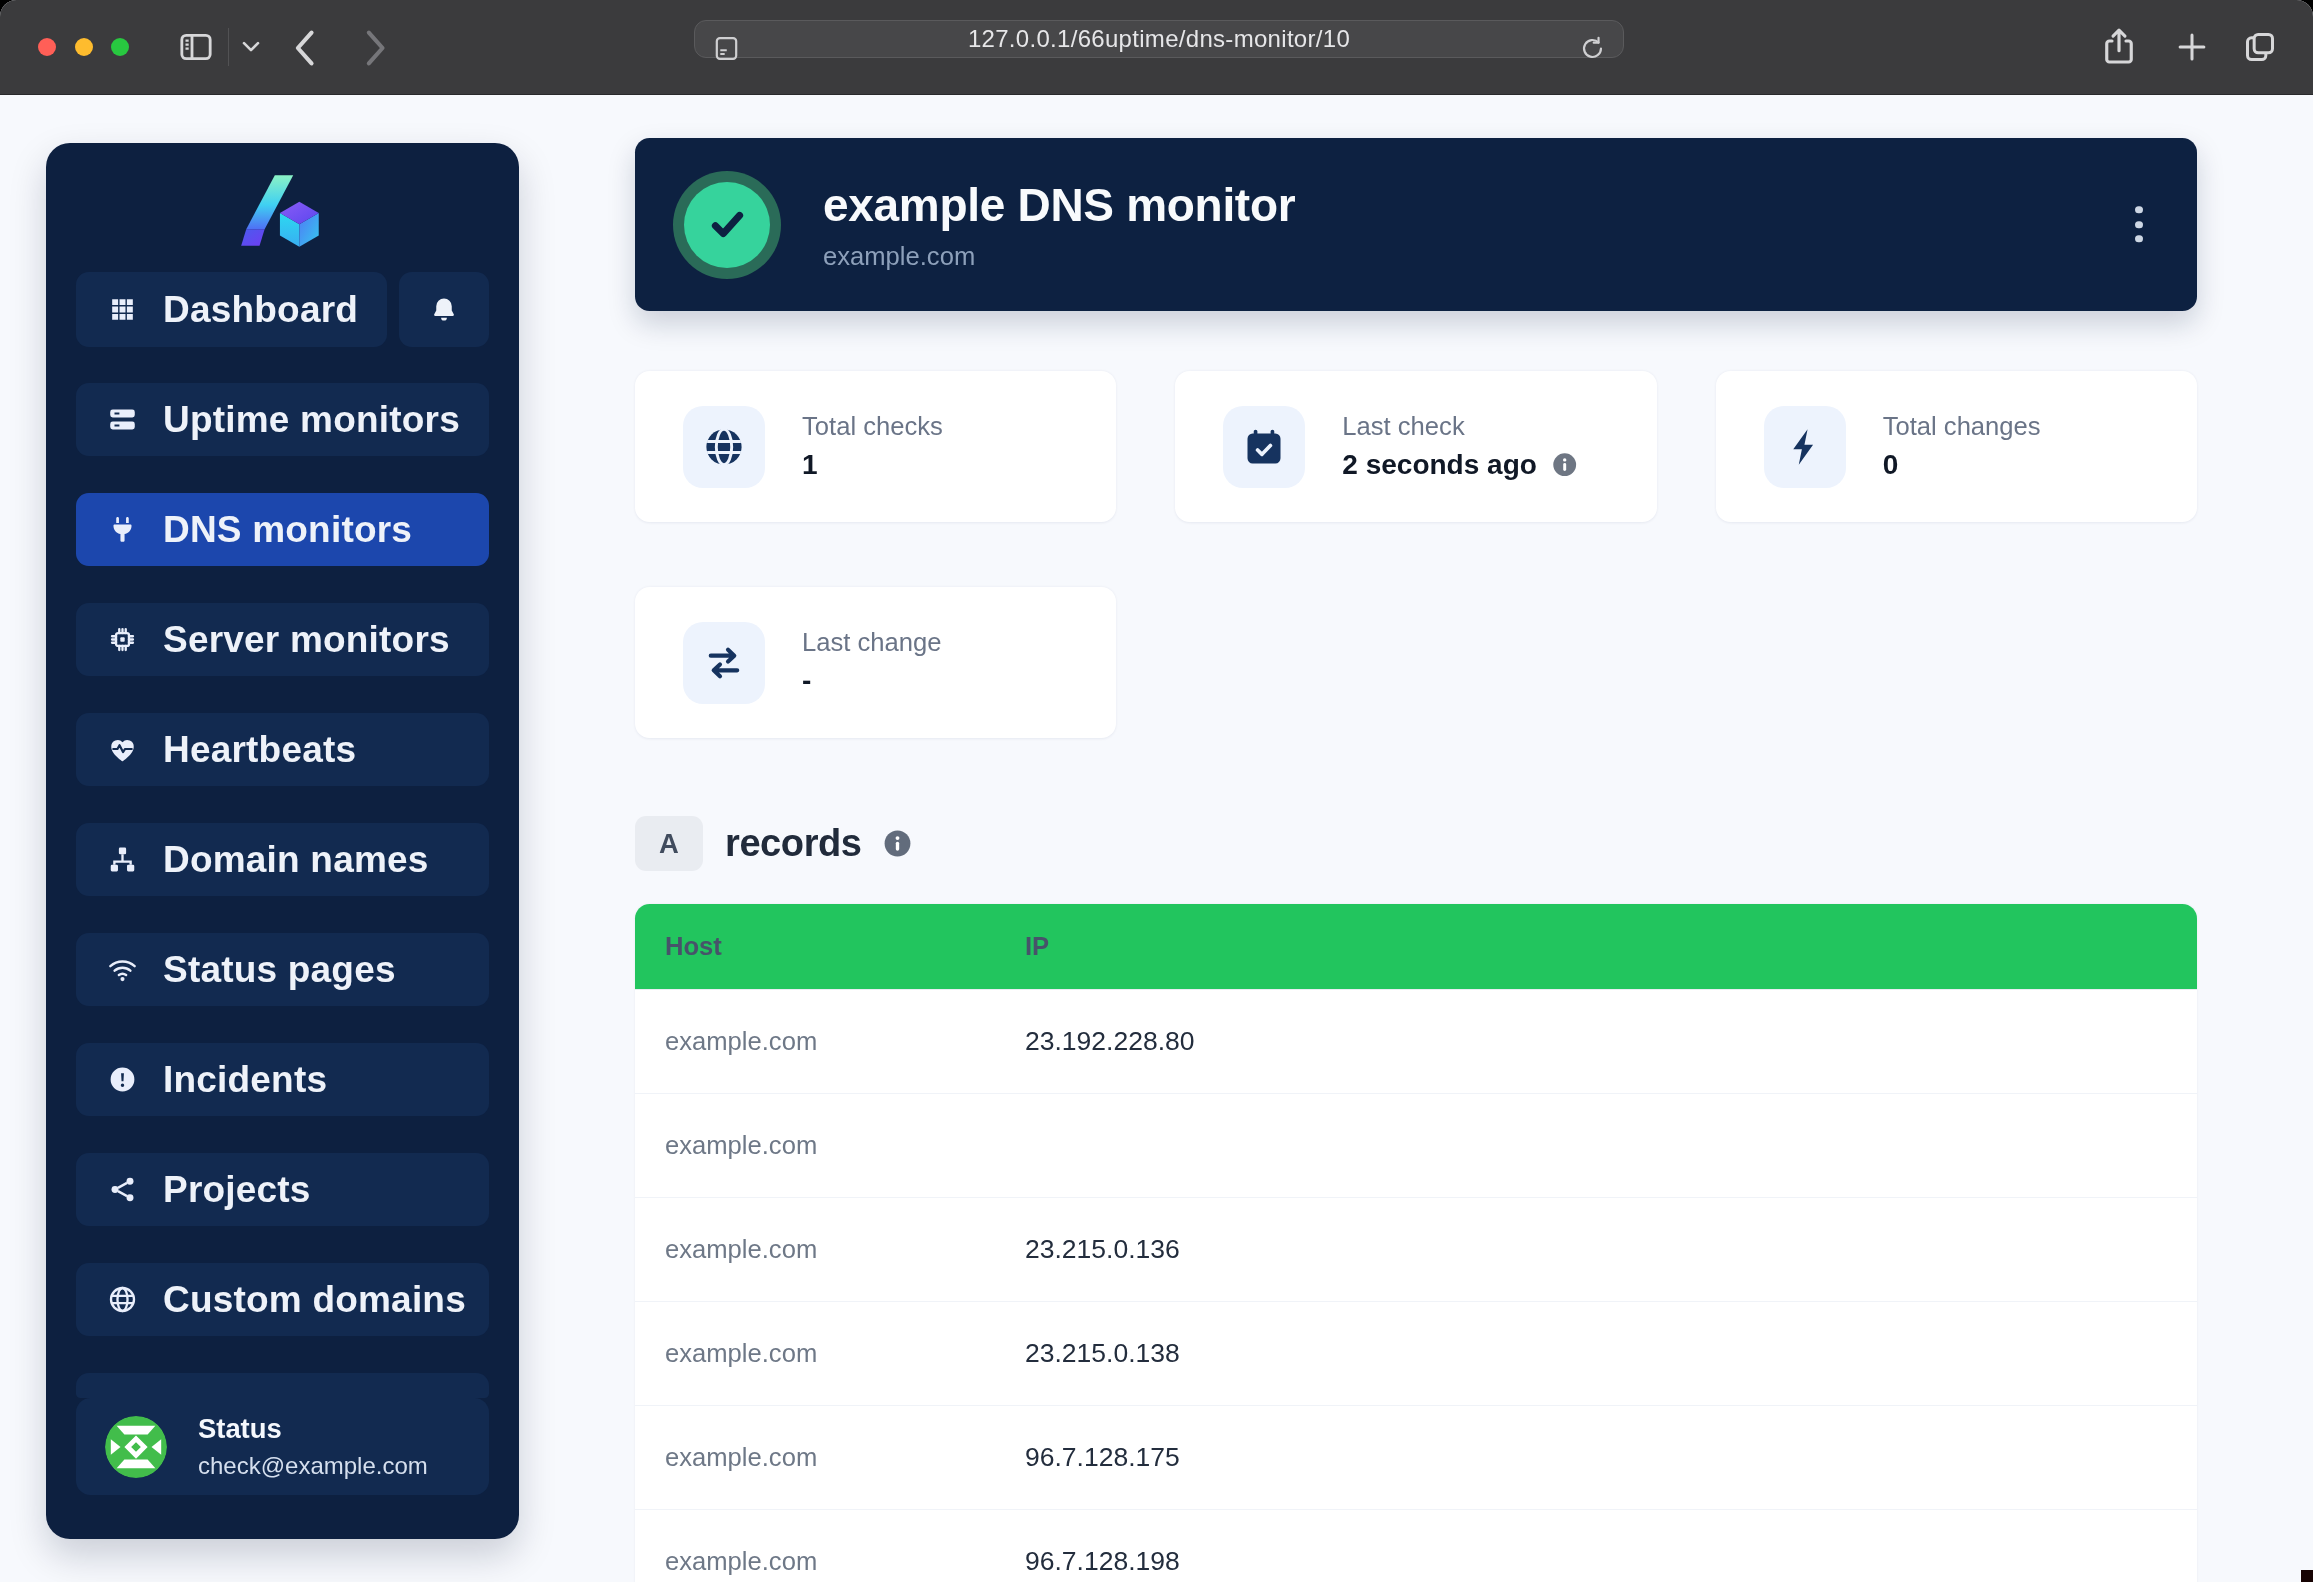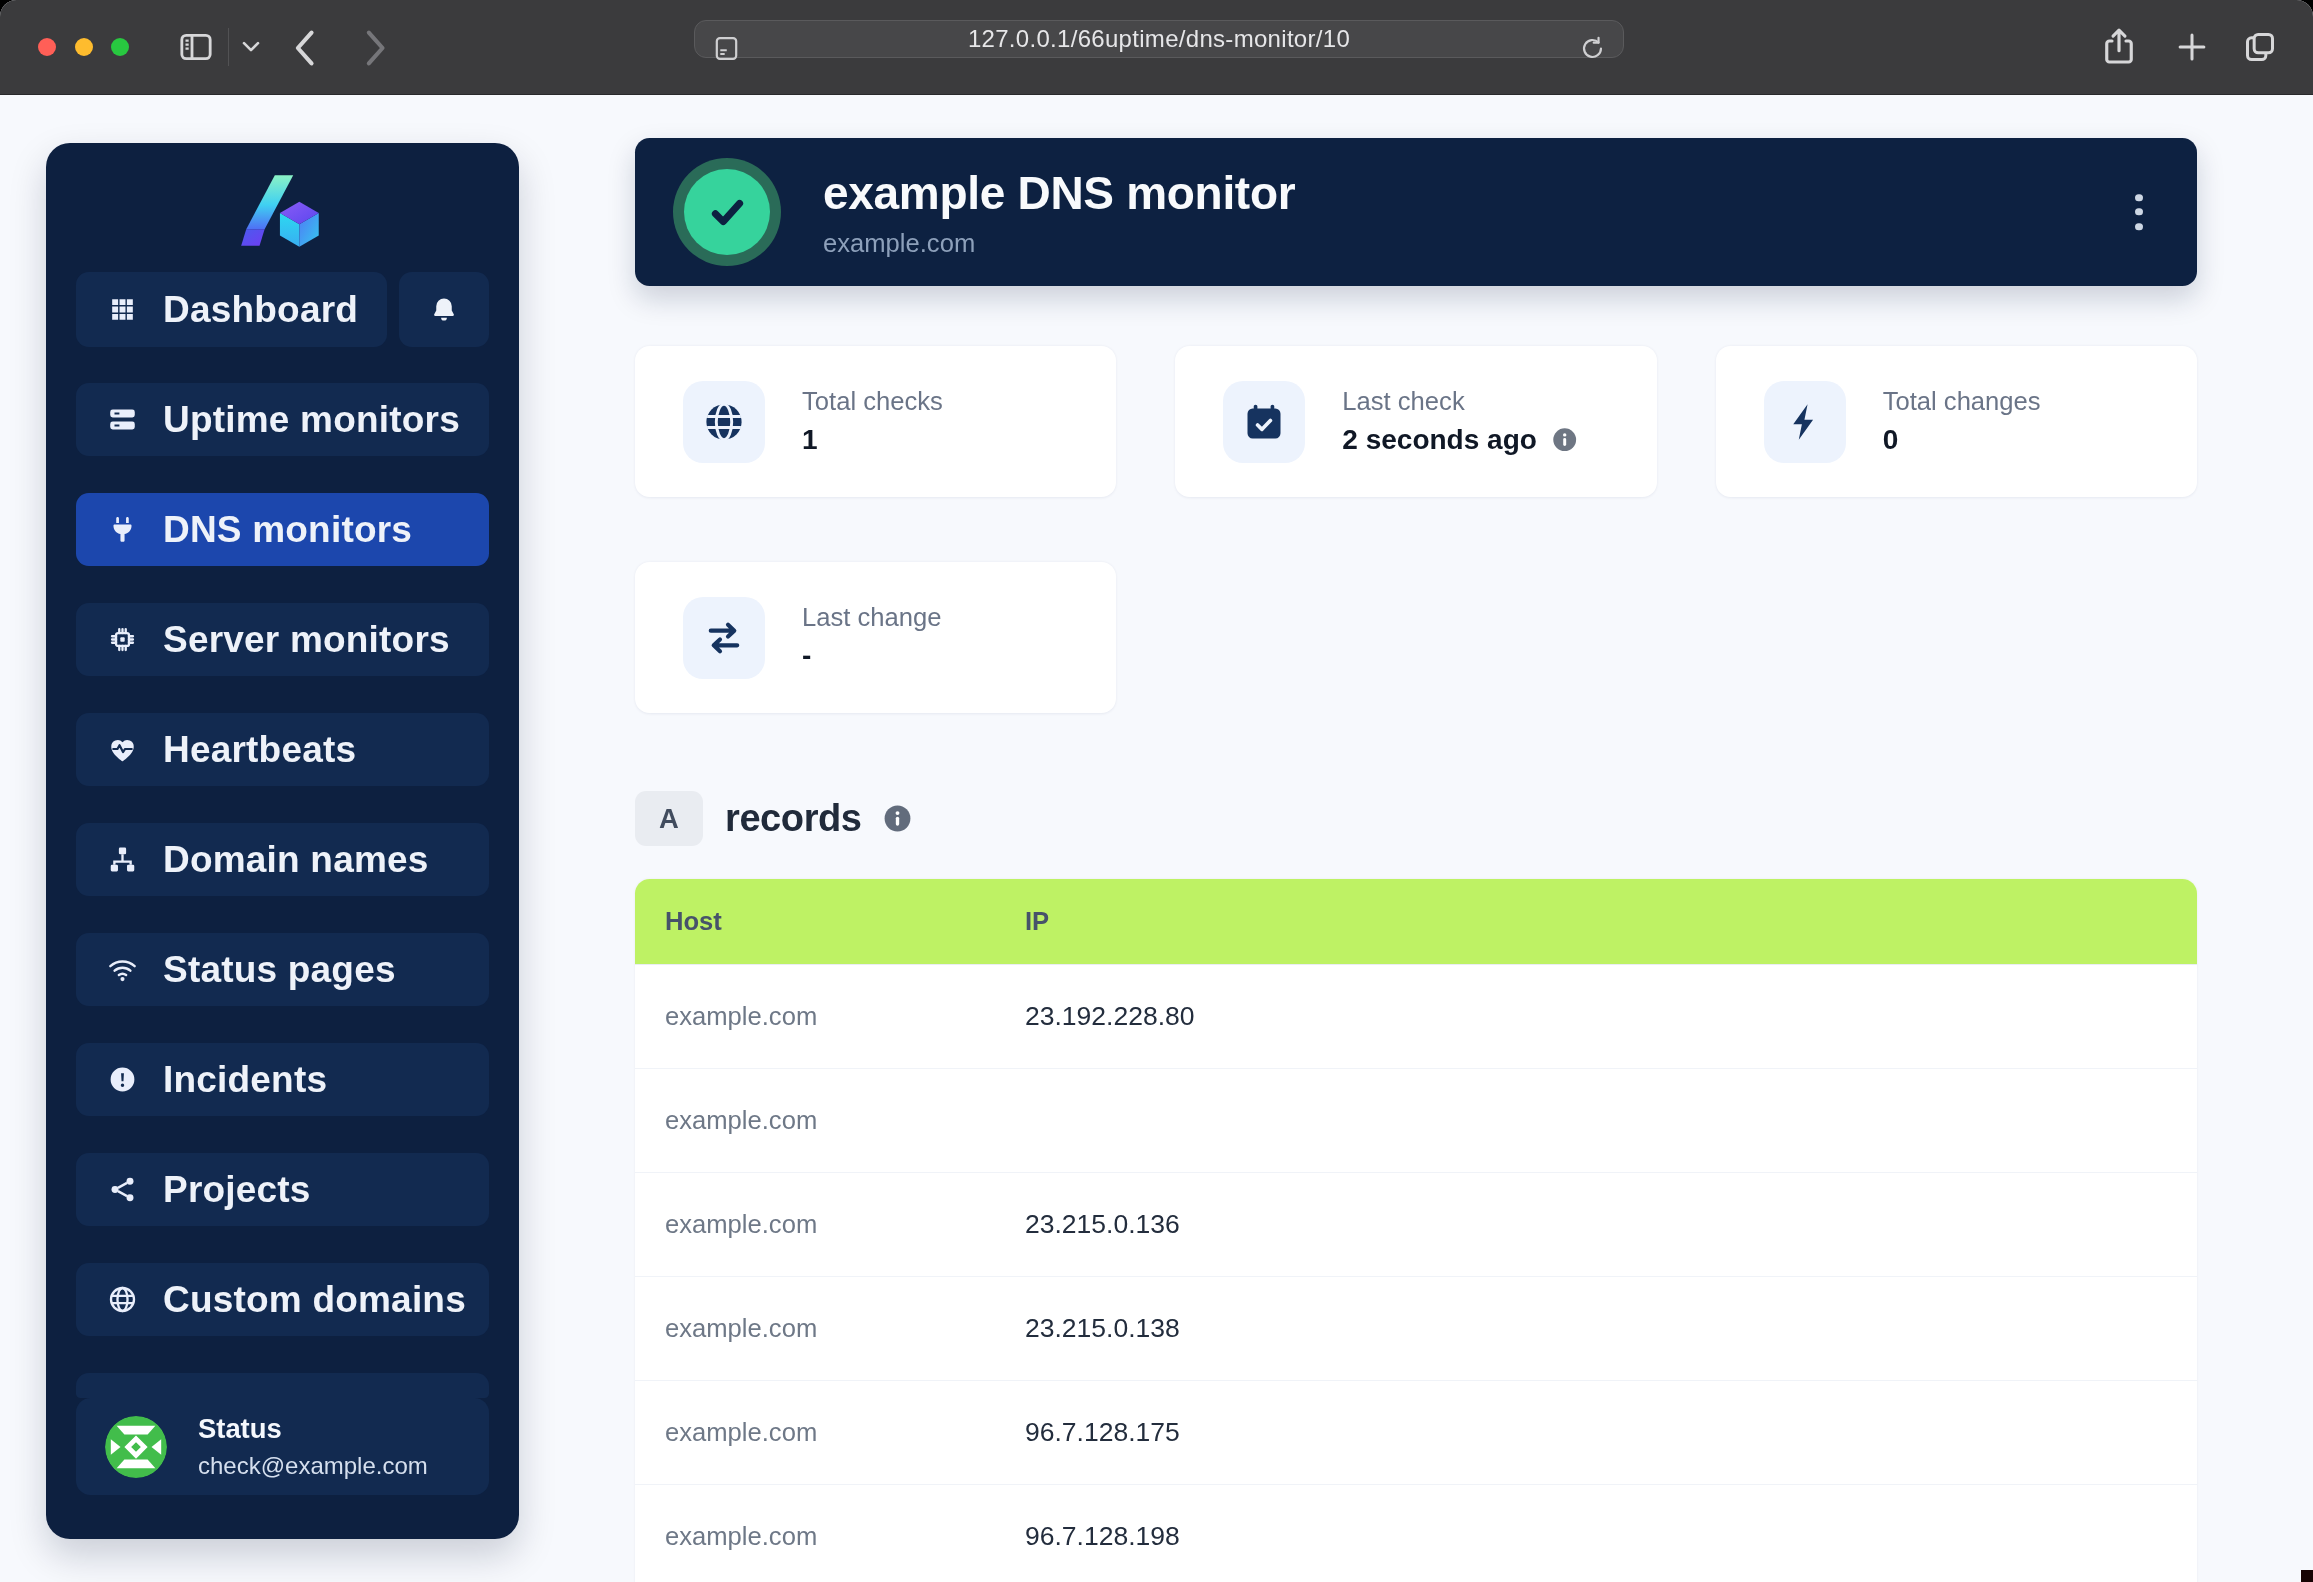--- a/index.html
+++ b/index.html
@@ -47,21 +47,21 @@
   .nav-partial{ height:25px; border-radius:12.8px 12.8px 4.6px 4.6px; background:var(--nav-item-bg); }
   .profile{ position:absolute; left:30px; right:30px; top:1255px; height:97px; border-radius:14.6px;
     background:var(--nav-item-bg); display:flex; align-items:center; padding-left:29px; cursor:pointer; }
   .avatar{ width:62px; height:62px; border-radius:50%; overflow:hidden; flex:0 0 auto; }
   .profile-texts{ margin-left:31px; }
   .profile-name{ font-size:27.4px; font-weight:700; color:#f5f8fd; }
   .profile-email{ font-size:24px; color:#d5dfee; margin-top:6.4px; }
 
   
   .main{ position:absolute; left:635px; top:42px; width:1562px; }
-  .hero{ position:relative; height:148px; background:var(--header-bg); border-radius:14.6px;
+  .hero{ position:relative; height:173px; background:var(--header-bg); border-radius:14.6px;
     display:flex; align-items:center; padding-left:38px; box-shadow:0 12.8px 27.4px rgba(10,25,60,.18); }
   .hero-badge{ width:108px; height:108px; border-radius:50%; background:#2a6b58; display:flex; align-items:center; justify-content:center; }
   .hero-badge-inner{ width:86px; height:86px; border-radius:50%; background:#36d39c; display:flex; align-items:center; justify-content:center; }
   .hero-badge-inner svg{ width:51px; height:51px; }
   .hero-text{ margin-left:42px; }
   .hero-title{ font-size:46px; font-weight:700; color:#f8fafc; letter-spacing:-0.3px; }
   .hero-sub{ font-size:25.6px; color:#8da0ba; margin-top:9.1px; }
   .kebab{ position:absolute; right:49px; top:50%; transform:translateY(-50%); display:flex; flex-direction:column; gap:7.3px; cursor:pointer; padding:5.5px; }
   .kebab i{ width:7.3px; height:7.3px; border-radius:50%; background:#cdd7e4; }
 
@@ -79,21 +79,21 @@
   .stat-value-row .info-ic svg{ width:27.4px; height:27.4px; }
 
   .records-head{ margin-top:78px; display:flex; align-items:center; }
   .badge-a{ width:68px; height:55px; background:#e9ecf1; border-radius:11px; display:flex; align-items:center;
     justify-content:center; font-size:27.4px; font-weight:700; color:#414c5e; }
   .records-title{ margin-left:22px; font-size:38px; font-weight:800; color:#212b3b; letter-spacing:-0.4px; }
   .records-info{ margin-left:20px; color:#626c7c; display:flex; }
   .records-info svg{ width:31px; height:31px; }
 
   .table-card{ margin-top:33px; background:#fff; border-radius:14.6px 14.6px 0 0; box-shadow:0 0.9px 2.7px rgba(20,35,80,.06); padding-bottom:73px; }
-  .thead{ display:flex; height:86px; align-items:center; border-bottom:1.8px solid #e9edf3; background:#bef264; border-radius:14.6px 14.6px 0 0; }
+  .thead{ display:flex; height:86px; align-items:center; border-bottom:1.8px solid #e9edf3; background:#22c55e; border-radius:14.6px 14.6px 0 0; }
   .th{ font-size:25.6px; font-weight:700; color:#47536a; }
   .col-host{ width:390px; padding-left:30px; flex:0 0 auto; }
   .col-ip{ flex:1; }
   .trow{ display:flex; height:104px; align-items:center; border-bottom:0.9px solid #f0f3f8; }
   .td-host{ font-size:25.6px; color:#6e7887; }
   .td-ip{ font-size:26.5px; font-weight:500; color:#232d3d; }
 
   .artifact{ position:absolute; right:0; bottom:0; width:12px; height:12px; background:#170303; }
 </style>
 </head>

